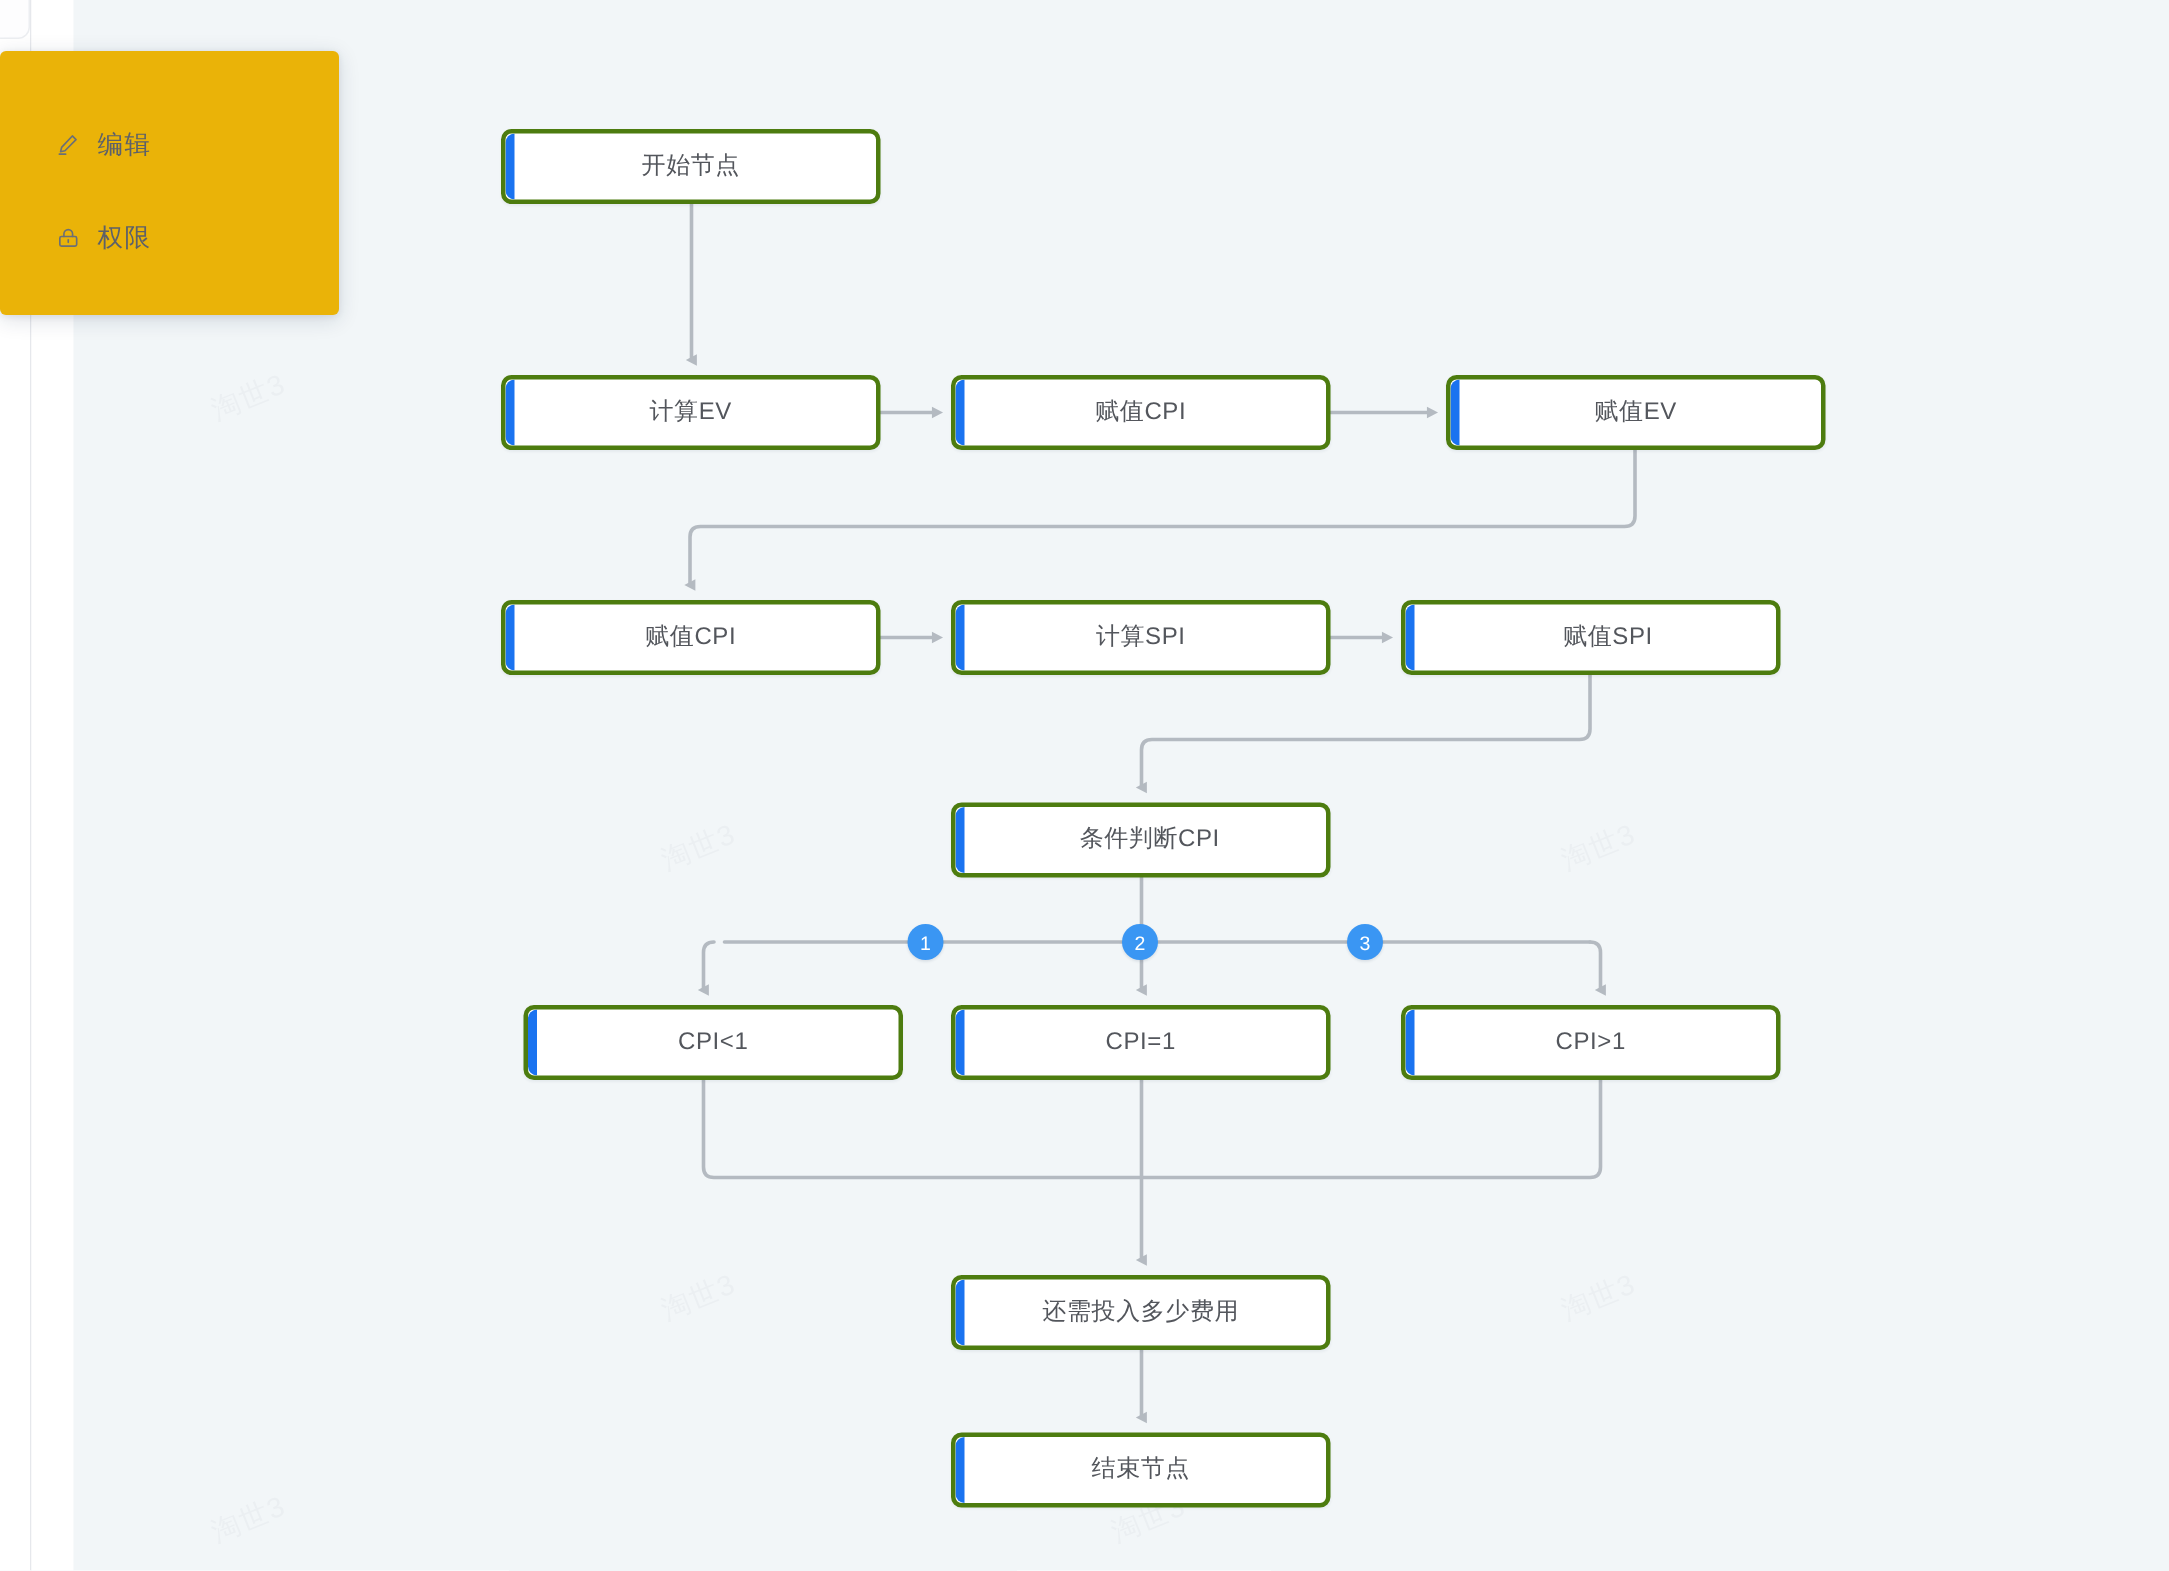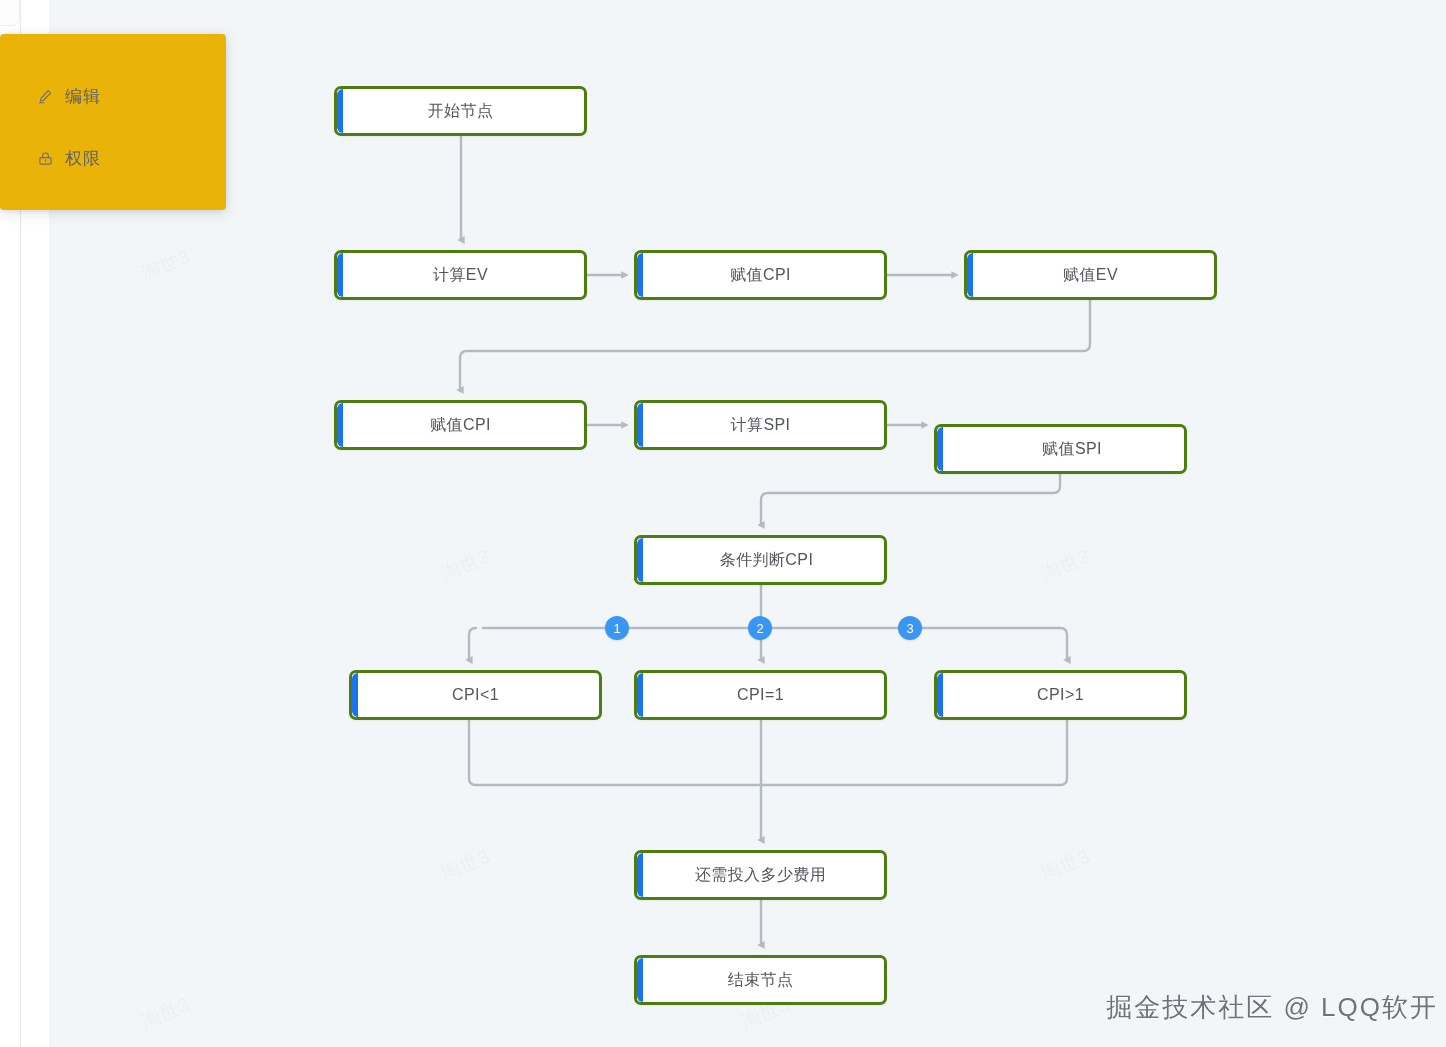--- a/index.html
+++ b/index.html
@@ -257,21 +257,21 @@
           <div class="label">赋值EV</div>
         </div>
         <div class="node" style="left: 285px; top: 400px; width: 253px;">
           <div class="accent" style="background: rgb(26, 115, 240);"></div>
           <div class="label">赋值CPI</div>
         </div>
         <div class="node" style="left: 585px; top: 400px; width: 253px; align-items: center;">
           <div class="accent" style="background: rgb(26, 115, 240);"></div>
           <div class="label">计算SPI</div>
         </div>
-        <div class="node" style="left: 885px; top: 424px; width: 253px; padding-left: 23px;">
+        <div class="node" style="left: 885px; top: 400px; width: 253px; padding-left: 23px;">
           <div class="accent" style="background: rgb(26, 115, 240);"></div>
           <div class="label">赋值SPI</div>
         </div>
         <div class="node" style="left: 585px; top: 535px; width: 253px; padding-left: 12px;">
           <div class="accent" style="background: rgb(26, 115, 240);"></div>
           <div class="label">条件判断CPI</div>
         </div>
         <div class="node" style="left: 300px; top: 670px; width: 253px;">
           <div class="accent" style="background: rgb(26, 115, 240);"></div>
           <div class="label">CPI&lt;1</div>
@@ -292,21 +292,20 @@
           <div class="accent" style="background: rgb(26, 115, 240);"></div>
           <div class="label">结束节点</div>
         </div>
       </div>
     <div id="badge-layer">
         <div class="badge" style="left: 556px; top: 616px; background: rgb(58, 150, 243);">1</div>
         <div class="badge" style="left: 699px; top: 616px; background: rgb(58, 150, 243);">2</div>
         <div class="badge" style="left: 849px; top: 616px; background: rgb(58, 150, 243);">3</div>
       </div>
 
-    <div id="brand-watermark">掘金技术社区 @ LQQ软开</div>
   </div>
 
   <div id="context-menu">
 
     <div class="menu-item" style="top:40px;">
       <span class="mi-icon">
         <svg viewBox="0 0 20 20" width="17" height="17" fill="none" stroke="currentColor" stroke-width="1.3" stroke-linecap="round" stroke-linejoin="round">
           <path d="M13.2 3.1 L16.1 6.0 L7.4 14.7 L4.0 15.5 L4.8 12.1 Z"></path>
           <path d="M3.0 17.4 L8.0 17.4"></path>
         </svg>

